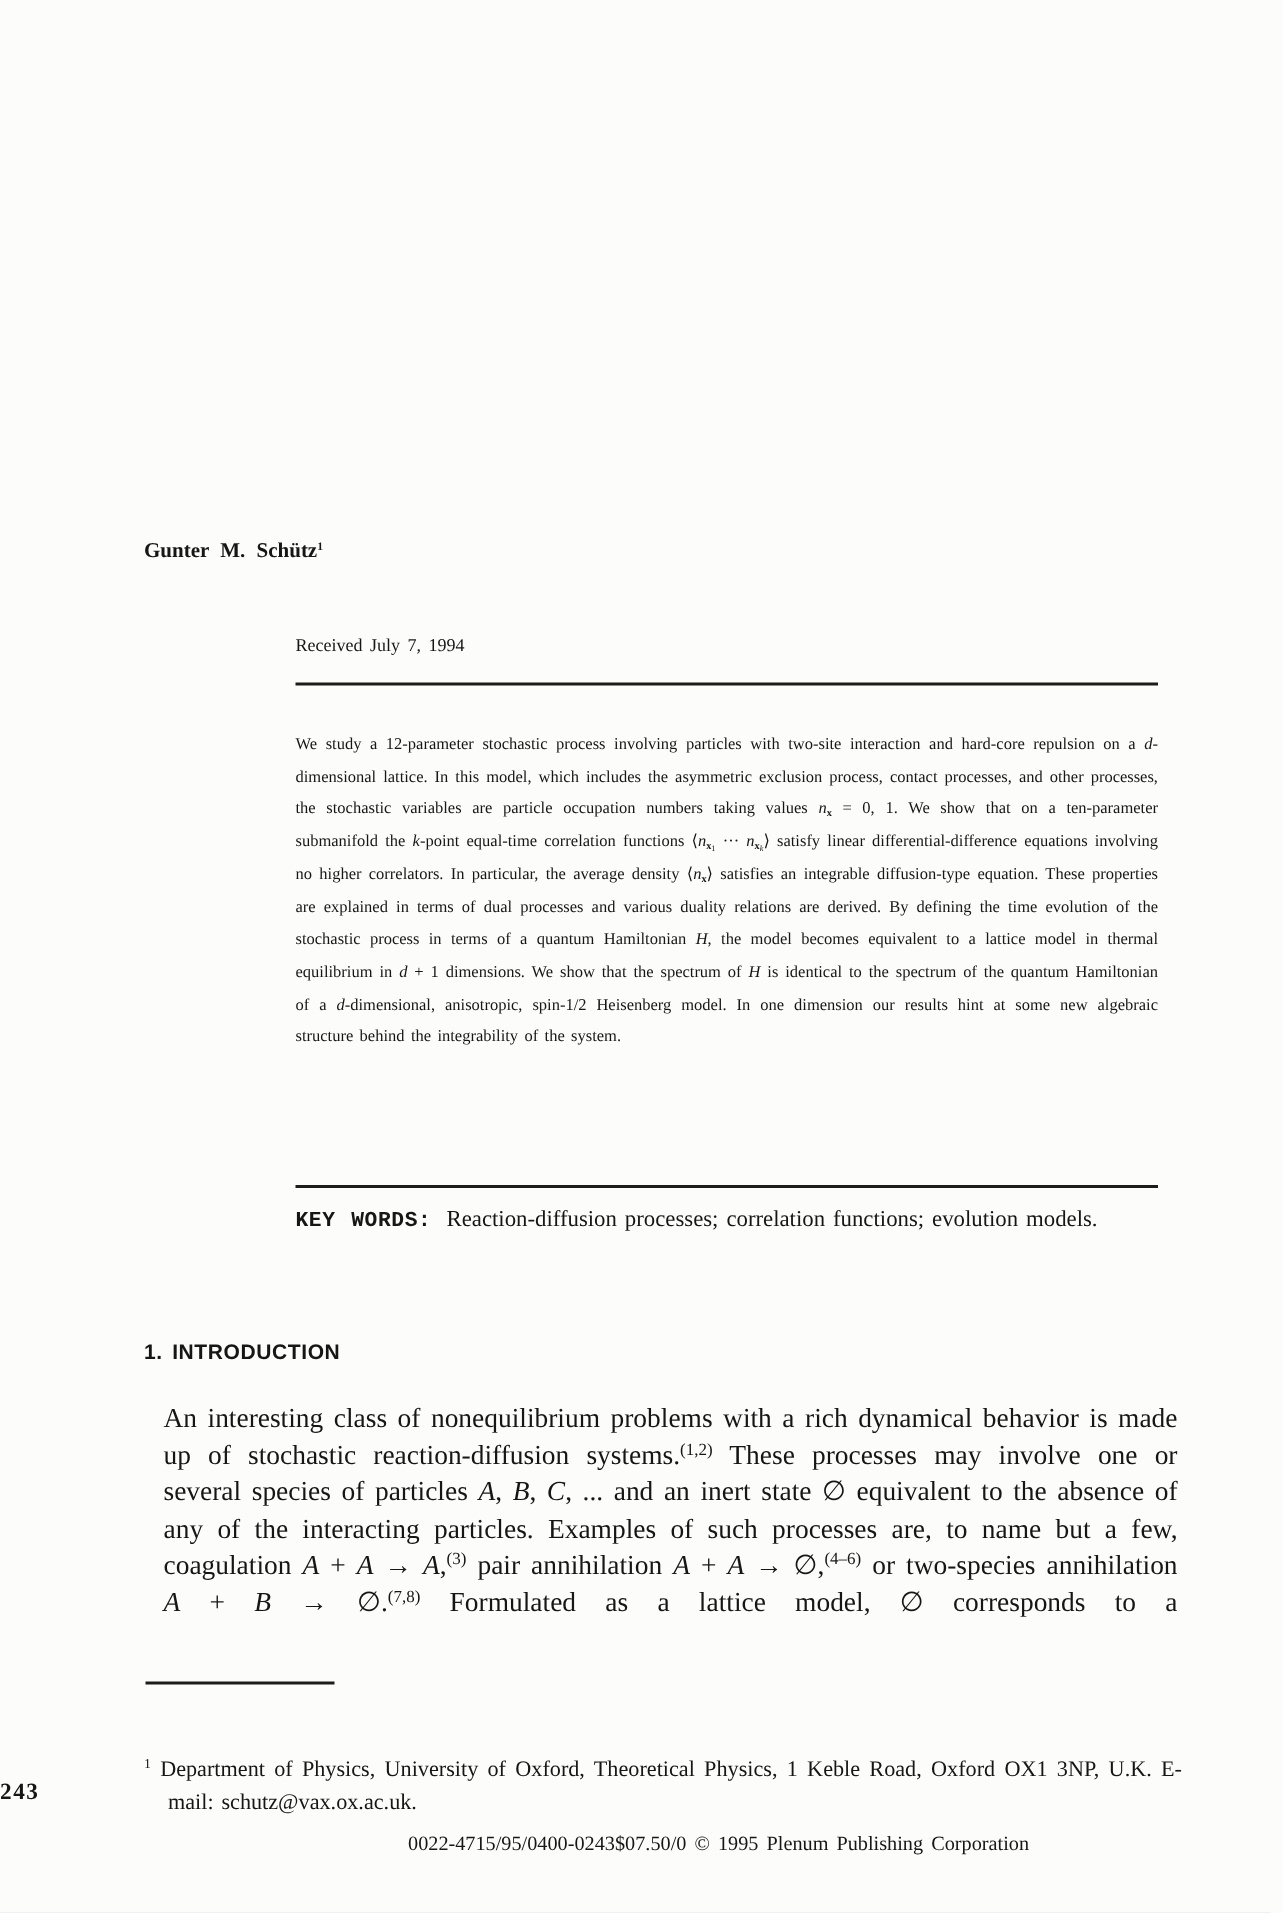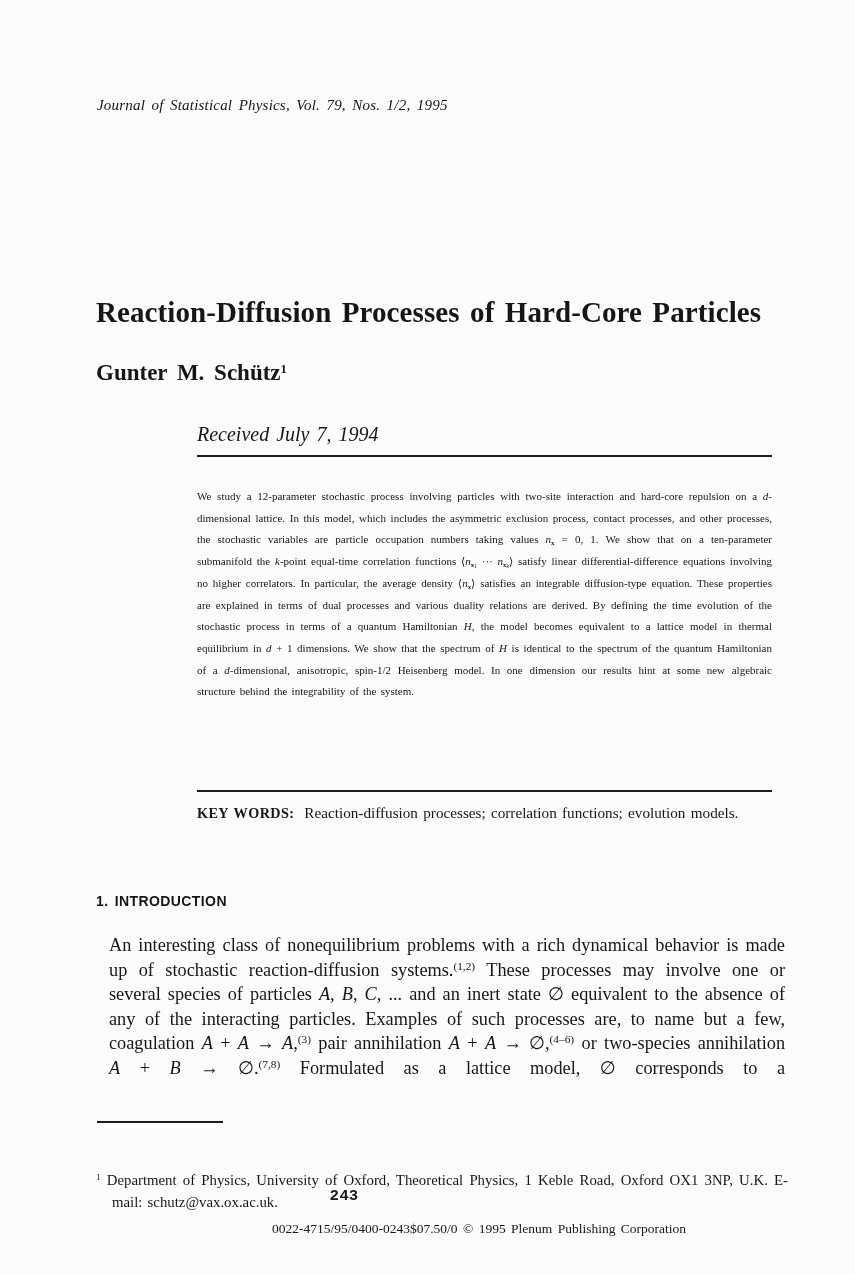--- a/index.html
+++ b/index.html
@@ -17,43 +17,43 @@
     left: 97px; top: 97px; width: 600px;
     font-style: italic; font-size: 15px; word-spacing: 2.5px; letter-spacing: 0.2px;
   }
   .paper-title {
     left: 96px; top: 295px; width: 680px;
     font-weight: bold; font-size: 29px; line-height: 34px; word-spacing: 3px;
     letter-spacing: 0.1px;
   }
   .author {
     left: 96px; top: 360px; width: 500px;
-    font-weight: bold; font-size: 23px; word-spacing: 4px;
+    font-weight: bold; font-size: 14px; word-spacing: 4px;
   }
   .received {
     left: 197px; top: 423px; width: 575px;
-    font-style: italic; font-size: 20px; word-spacing: 2px;
+    font-size: 12px; word-spacing: 2px;
   }
   .rule {
     background: #1c1c1c; height: 2px;
   }
   .rule1 { left: 197px; top: 455px; width: 575px; }
   .rule2 { left: 197px; top: 790px; width: 575px; }
   .abstract {
     left: 197px; top: 486px; width: 575px;
     font-size: 11px; line-height: 21.7px;
     text-align: justify; word-spacing: 1.5px;
   }
   .keywords {
     left: 197px; top: 802px; width: 575px;
     font-size: 15.2px; line-height: 21.7px;
     text-align: justify; word-spacing: 1.5px;
   }
   .kw-label {
-    font-family: Liberation Serif, serif;
+    font-family: Liberation Mono, monospace;
     font-weight: bold; font-size: 14.2px; letter-spacing: 0.4px;
     padding-right: 10px;
   }
   .section-heading {
     left: 96px; top: 893px; width: 500px;
     font-family: "Liberation Sans", "DejaVu Sans", sans-serif;
     font-weight: bold; font-size: 14px; letter-spacing: 0.4px; word-spacing: 2px;
   }
   .intro {
     left: 109px; top: 933px; width: 676px;
@@ -61,41 +61,39 @@
     text-align: justify; text-align-last: justify; word-spacing: 2px;
   }
   .fn-rule { left: 97px; top: 1121px; width: 126px; height: 2px; background: #1c1c1c; }
   .footnote {
     left: 96px; top: 1129px; width: 676px;
     font-size: 14.8px; line-height: 22px;
     padding-left: 16px; text-indent: -16px;
     text-align: justify; word-spacing: 1.5px; margin-top: 40px;
   }
   .page-number {
-    left: 0; top: 1186px; width: 689px; text-align: center;
-    font-family: Liberation Sans, sans-serif;
+    left: 0; top: 1186px; width: 689px; 
+    font-family: Liberation Serif, serif;
     font-weight: bold; font-size: 15.5px; letter-spacing: 1px;
   }
   .copyright {
     right: 83px; top: 1221px; width: 500px; text-align: left;
     font-size: 13.5px; word-spacing: 2px;
   }
   sup { font-size: 0.62em; vertical-align: 0.55em; line-height: 0; }
   sub { font-size: 0.62em; vertical-align: -0.28em; line-height: 0; }
   sub.ss { font-size: 0.5em; vertical-align: -0.62em; line-height: 0; }
   .author sup { font-size: 0.55em; }
 </style>
 </head>
 <body>
 
 <div id="page">
 
-  <div class="abs journal-line">Journal of Statistical Physics, Vol. 79, Nos. 1/2, 1995</div>
 
-  <h1 class="abs paper-title" style="margin:0">Reaction-Diffusion Processes of Hard-Core Particles</h1>
 
   <div class="abs author">
     <span>Gunter M. Schütz</span><sup>1</sup>
   </div>
 
   <div class="abs received">Received July 7, 1994</div>
 
   <div class="abs rule rule1"></div>
 
   <div class="abs abstract"><span>We study a 12-parameter stochastic process involving particles with two-site interaction and hard-core repulsion on a </span><span style="font-style: italic;">d</span><span>-dimensional lattice. In this model, which includes the asymmetric exclusion process, contact processes, and other processes, the stochastic variables are particle occupation numbers taking values </span><span style="font-style: italic;">n</span><sub style="font-weight: bold;">x</sub><span> = 0, 1. We show that on a ten-parameter submanifold the </span><span style="font-style: italic;">k</span><span>-point equal-time correlation functions </span><span>⟨</span><span style="font-style: italic;">n</span><sub style="font-weight: bold;">x</sub><sub class="ss">1</sub><span> ··· </span><span style="font-style: italic;">n</span><sub style="font-weight: bold;">x</sub><sub class="ss" style="font-style: italic;">k</sub><span>⟩ satisfy linear differential-difference equations involving no higher correlators. In particular, the average density </span><span>⟨</span><span style="font-style: italic;">n</span><sub style="font-weight: bold;">x</sub><span>⟩ satisfies an integrable diffusion-type equation. These properties are explained in terms of dual processes and various duality relations are derived. By defining the time evolution of the stochastic process in terms of a quantum Hamiltonian </span><span style="font-style: italic;">H</span><span>, the model becomes equivalent to a lattice model in thermal equilibrium in </span><span style="font-style: italic;">d</span><span> + 1 dimensions. We show that the spectrum of </span><span style="font-style: italic;">H</span><span> is identical to the spectrum of the quantum Hamiltonian of a </span><span style="font-style: italic;">d</span><span>-dimensional, anisotropic, spin-1/2 Heisenberg model. In one dimension our results hint at some new algebraic structure behind the integrability of the system.</span></div>

